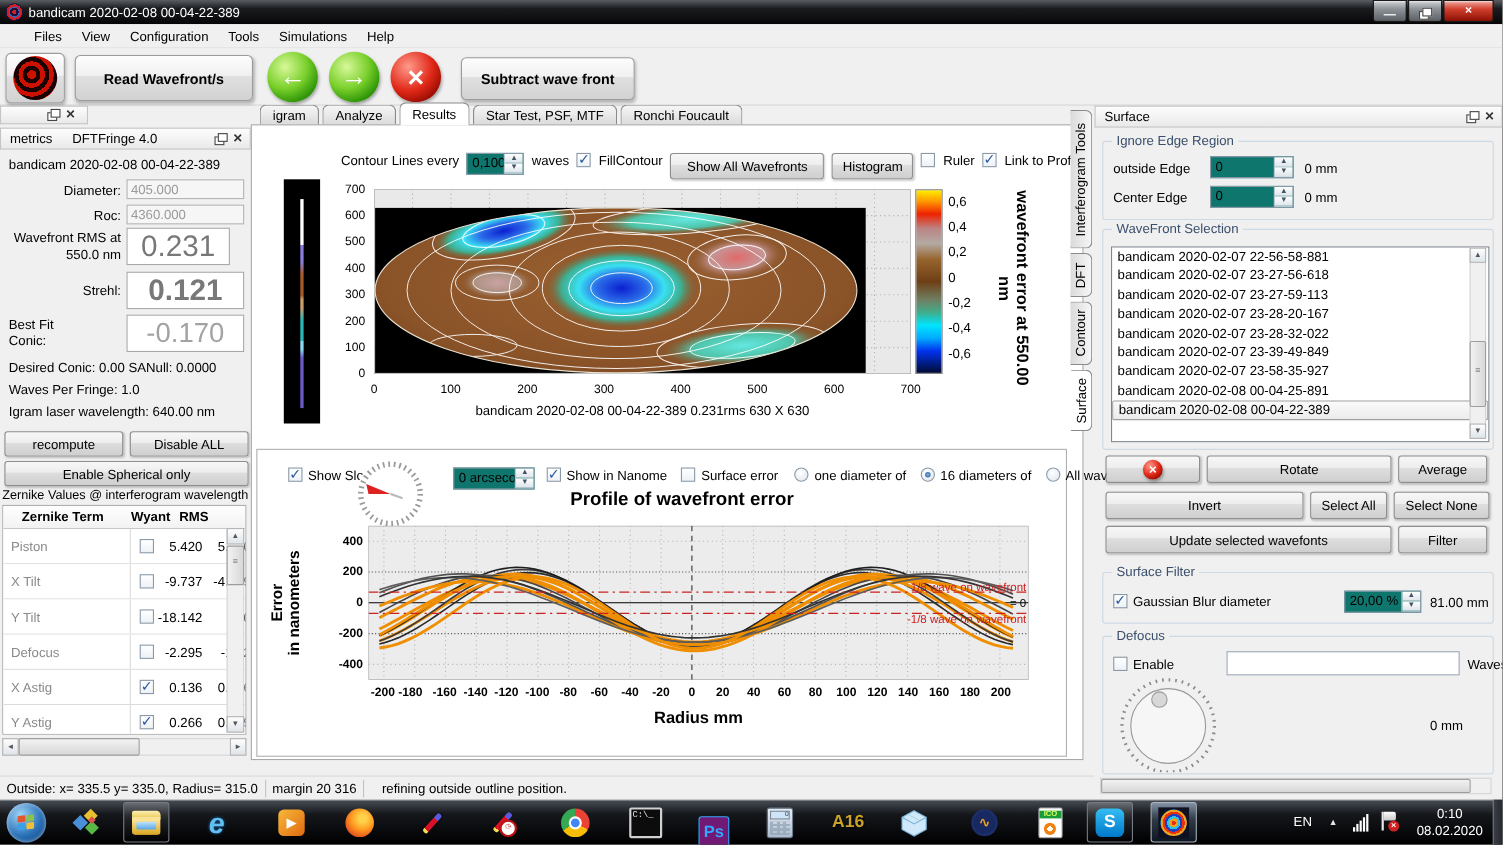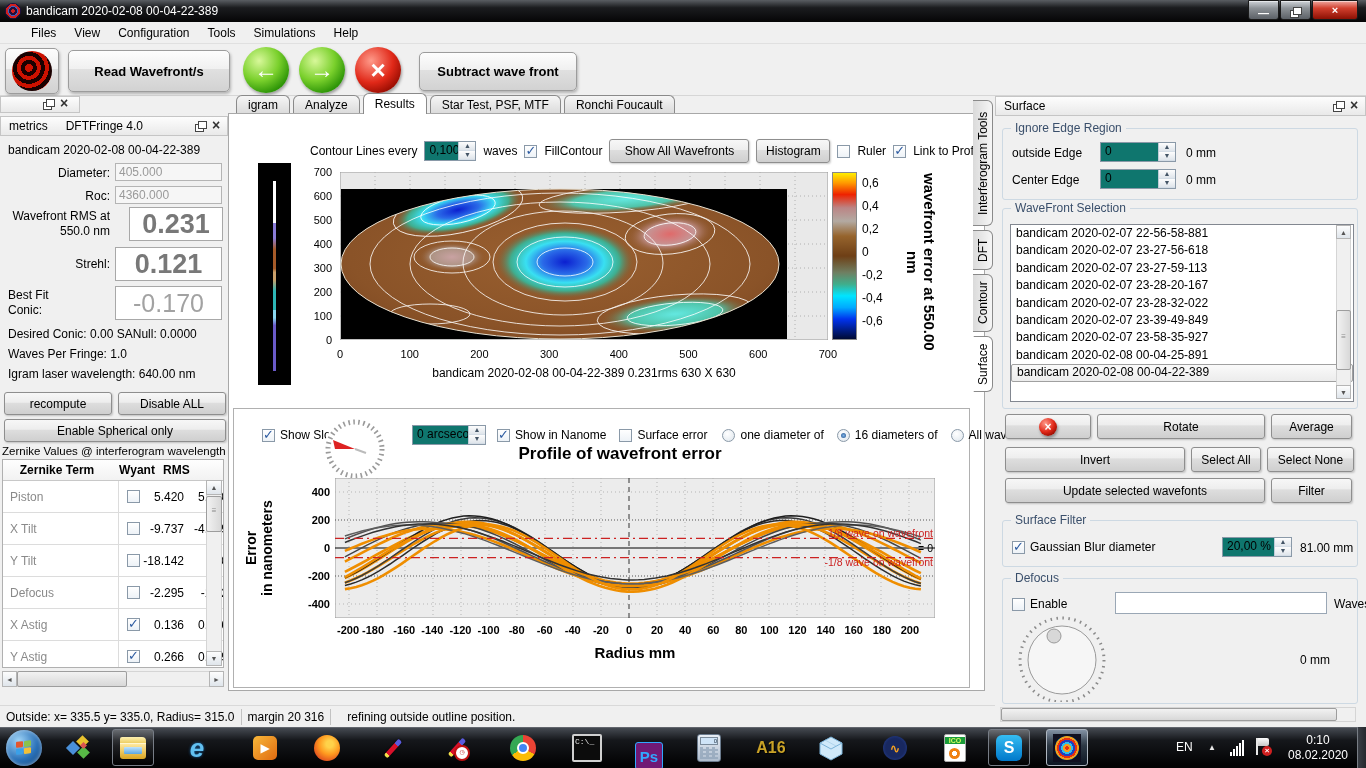--- a/index.html
+++ b/index.html
@@ -16,21 +16,21 @@
   #toolbar{left:0;top:44px;width:1366px;height:51px;background:#f0f0f0;border-bottom:1px solid #d6d6d6;}
   .toolbtn{border:1px solid #9c9c9c;border-radius:5px;background:linear-gradient(#fdfdfd,#f0f0f0 45%,#e0e0e0 46%,#d2d2d2);box-shadow:1px 2px 3px rgba(0,0,0,.25);display:flex;align-items:center;justify-content:center;font-weight:bold;font-size:13px;}
   .glossgreen{border-radius:50%;background:radial-gradient(circle at 35% 30%,#d8f89a,#7ad02c 45%,#2f9608 75%,#1d6b03);box-shadow:1px 2px 3px rgba(0,0,0,.35);display:flex;align-items:center;justify-content:center;color:#fff;font-weight:bold;}
   .glossred{border-radius:50%;background:radial-gradient(circle at 35% 30%,#ff9a8a,#e02818 50%,#930b00 80%);box-shadow:1px 2px 3px rgba(0,0,0,.35);display:flex;align-items:center;justify-content:center;color:#fff;font-weight:bold;}
   
   .btn{border:1px solid #8e8e8e;border-radius:3px;background:linear-gradient(#f7f7f7,#ededed 45%,#dedede 46%,#cfcfcf);display:flex;align-items:center;justify-content:center;font-size:12px;box-shadow:1px 1px 2px rgba(0,0,0,.2);}
   .cb{width:13px;height:13px;border:1px solid #8a99a8;background:linear-gradient(#fff,#edf2f7);display:inline-block;position:relative;flex:none;box-sizing:border-box;}
   .cb.checked::after{content:"✓";position:absolute;left:0px;top:-3px;font-size:13px;font-weight:bold;color:#2c5aa0;}
   .radio{width:13px;height:13px;border:1px solid #8a99a8;border-radius:50%;background:radial-gradient(circle at 40% 35%,#fff,#dde5ec);display:inline-block;position:relative;flex:none;box-sizing:border-box;}
   .radio.on::after{content:"";position:absolute;left:3px;top:3px;width:5px;height:5px;border-radius:50%;background:radial-gradient(#7fb2e5,#1f4f8b);}
-  .row{display:flex;align-items:center;gap:5px;position:absolute;font-size:12px;white-space:nowrap;}
+  .row{display:flex;align-items:flex-start;gap:5px;position:absolute;font-size:12px;white-space:nowrap;}
   .group{position:absolute;border:1px solid #cdd9e3;border-radius:3px;}
   .legend{position:absolute;top:-8px;left:8px;background:#f0f0f0;padding:0 4px;font-size:12px;color:#3a4f6b;}
   .spin{position:absolute;display:flex;border:1px solid #8a99a8;background:#0f766e;box-sizing:border-box;}
   .spin .v{flex:1;padding:1px 4px;font-size:12px;white-space:nowrap;overflow:hidden;}
   .spin .ar{width:16px;border-left:1px solid #c0ccd8;display:flex;flex-direction:column;}
   .spin .ar span{flex:1;font-size:7px;line-height:8px;text-align:center;color:#456;background:linear-gradient(#fdfdfd,#dfe5eb);border-bottom:1px solid #d4dde6;}
   .dockhdr{background:linear-gradient(#fdfdfd,#e9e9e9);border:1px solid #c5c5c5;display:flex;align-items:center;font-size:12px;box-sizing:border-box;}
   .dicon{width:12px;height:11px;margin-right:4px;position:relative;display:inline-block;}
   .dicon.float::before{content:"";position:absolute;left:0;bottom:0;width:7px;height:6px;border:1px solid #444;background:#fff;}
   .dicon.float::after{content:"";position:absolute;right:0;top:0;width:7px;height:6px;border:1px solid #444;background:#fff;}
@@ -124,21 +124,21 @@
   <div class="abs" style="left:8px;top:143px;font-size:12px;">bandicam 2020-02-08 00-04-22-389</div>
 
   <div class="abs" style="left:0;top:166px;width:110px;text-align:right;">Diameter:</div>
   <div class="inputro" style="left:115px;top:163px;width:107px;height:18px;">405.000</div>
   <div class="abs" style="left:0;top:189px;width:110px;text-align:right;">Roc:</div>
   <div class="inputro" style="left:115px;top:186px;width:107px;height:18px;">4360.000</div>
 
   <div class="abs" style="left:0;top:209px;width:110px;text-align:right;line-height:15px;">
     <span>Wavefront RMS at</span><br><span>550.0 nm</span>
   </div>
-  <div class="valbox" style="left:115px;top:207px;width:94px;height:34px;font-size:27px;font-weight:bold;margin-left:14px;">0.231</div>
+  <div class="valbox" style="left:115px;top:207px;width:94px;height:34px;font-size:27px;font-weight:normal;">0.231</div>
 
   <div class="abs" style="left:0;top:257px;width:110px;text-align:right;">Strehl:</div>
   <div class="valbox" style="left:115px;top:247px;width:107px;height:34px;font-size:27px;font-weight:bold;">0.121</div>
 
   <div class="abs" style="left:8px;top:288px;line-height:15px;">
     <span>Best Fit</span><br><span>Conic:</span>
   </div>
   <div class="valbox" style="left:115px;top:286px;width:107px;height:34px;font-size:25px;color:#a2a2a2;">-0.170</div>
 
   <div class="abs" style="left:8px;top:327px;">Desired Conic:   0.00 SANull: 0.0000</div>

